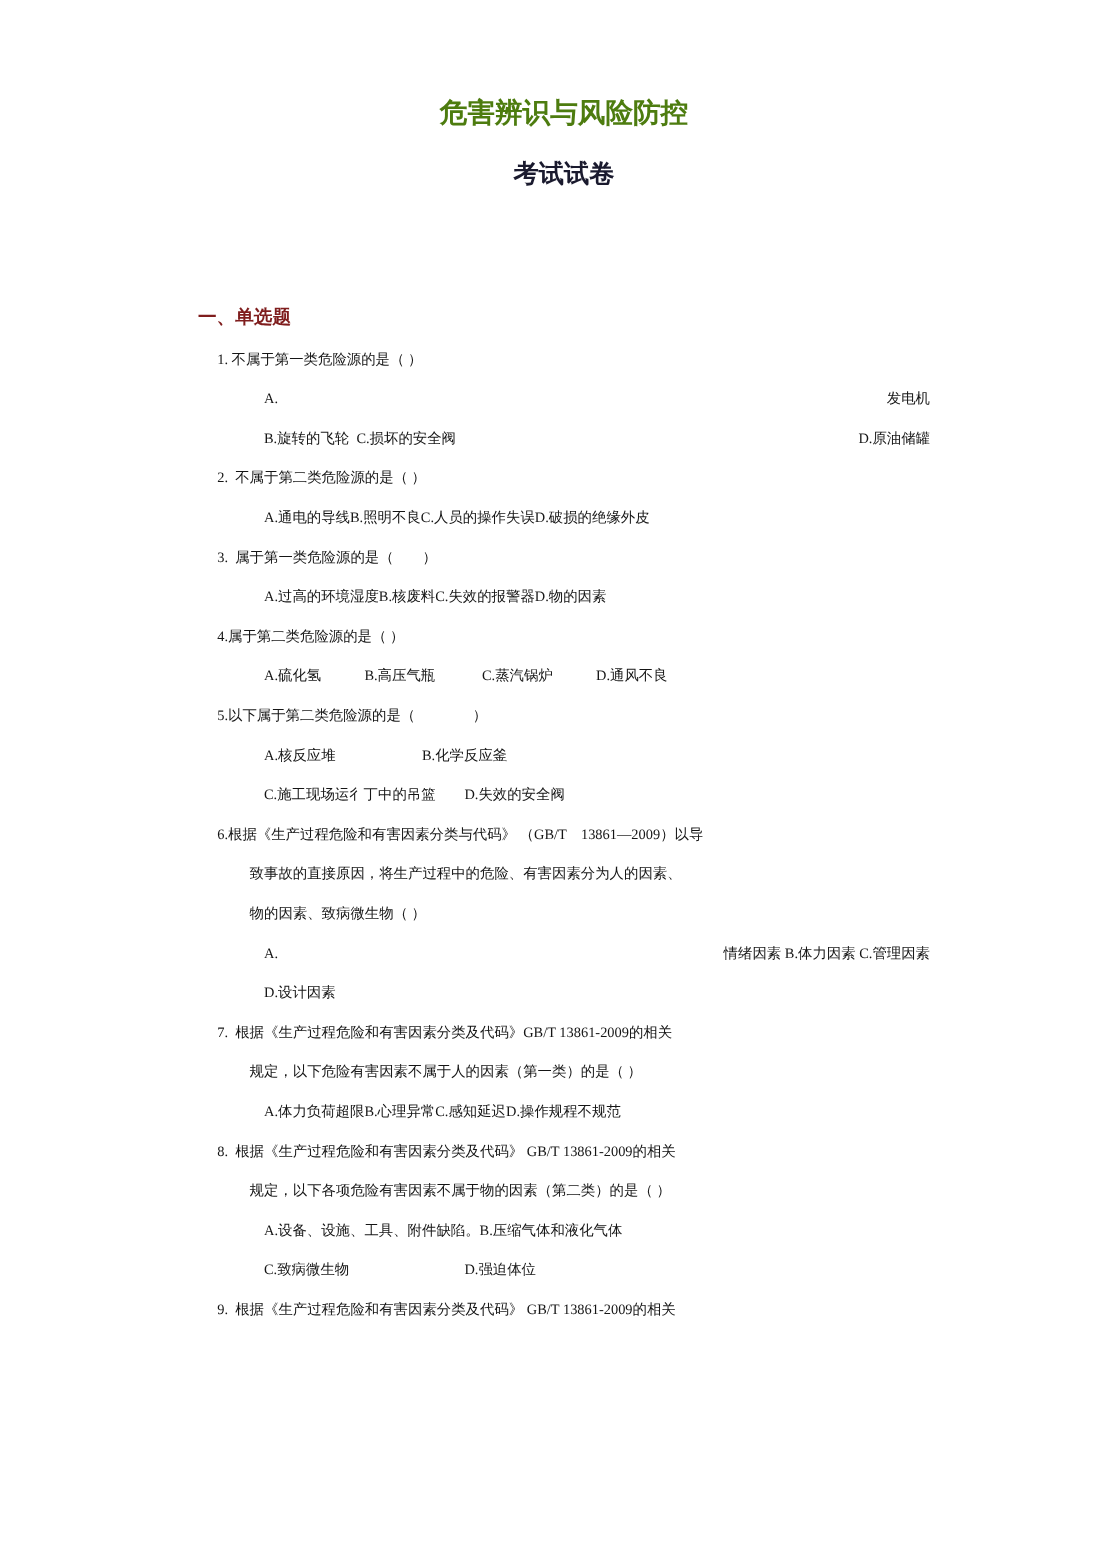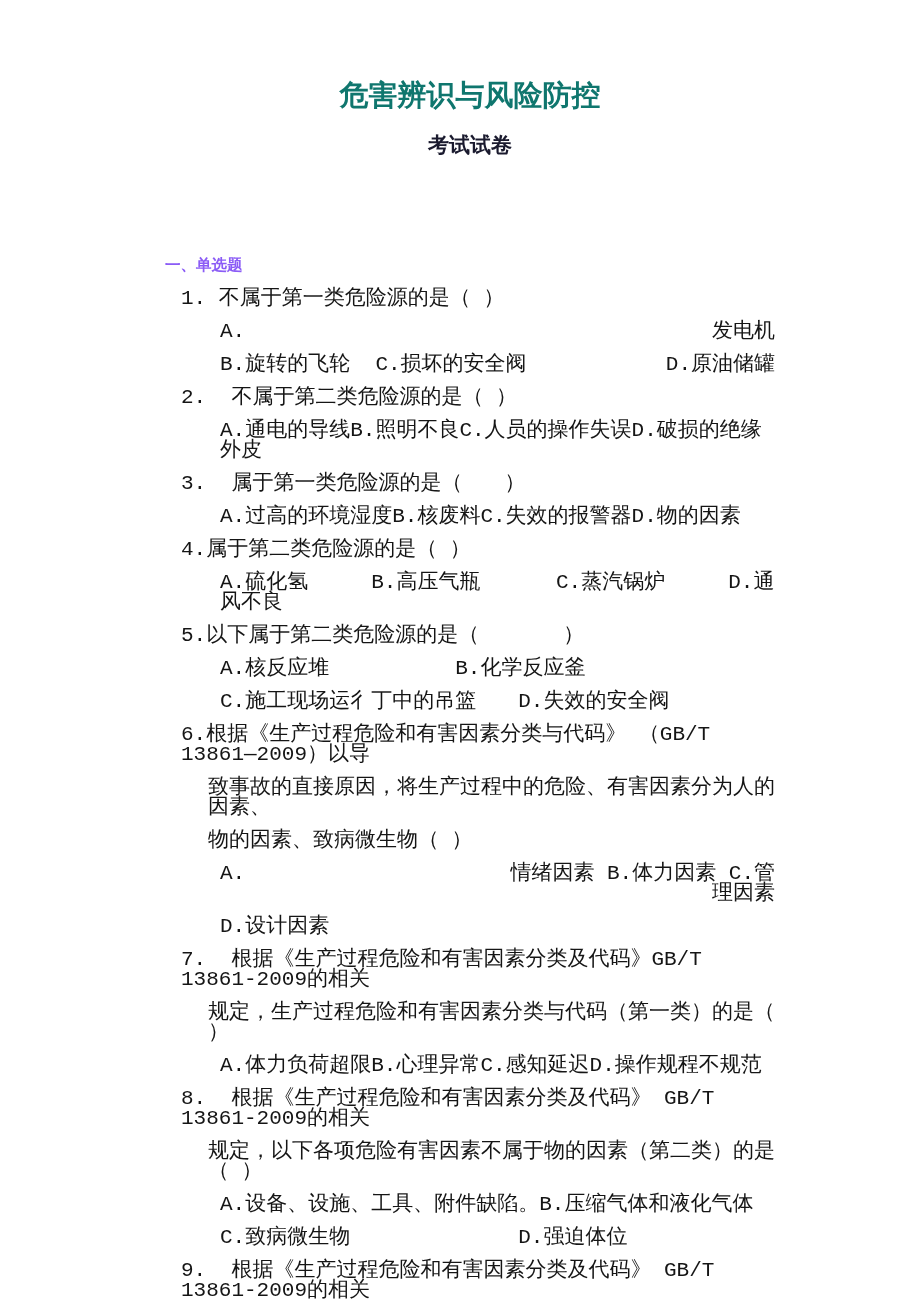--- a/index.html
+++ b/index.html
@@ -11,48 +11,47 @@
     background: #ffffff;
     font-family: "Liberation Serif", "DejaVu Serif", serif;
     color: #151515;
     overflow: hidden;
   }
   .content {
     padding: 78px 145px 0 165px;
   }
   .title {
     text-align: center;
-    font-size: 29px;
+    font-size: 23px;
     font-weight: bold;
-    color: #0f766e;
+    color: #4d7c0f;
     line-height: 34px;
   }
   .subtitle {
     text-align: center;
     font-size: 21px;
     font-weight: bold;
     color: #1a1a2e;
     line-height: 30px;
     margin-top: 18px;
     margin-bottom: 95px;
   }
   .section {
     font-size: 15.5px;
     font-weight: bold;
-    color: #8b5cf6;
+    color: #7f1d1d;
     line-height: 20px;
     margin-bottom: 14px;
   }
   .q { margin-bottom: 7px; }
   .line {
-    font-size: 21px;
+    font-size: 12px;
     line-height: 20px;
     margin-bottom: 13px;
     white-space: pre-wrap;
-    font-family: Liberation Mono, monospace;
   }
   .stem { margin-left: 16px; }
   .cont { margin-left: 43px; }
   .opt  { margin-left: 55px; }
   .split { display: flex; }
   .rcol { margin-left: auto; text-align: right; }
   .r130 { flex: 0 0 130px; }
   .r270 { flex: 0 0 270px; }
 </style>
 </head>
@@ -105,21 +104,21 @@
       <div class="line cont">物的因素、致病微生物（ ）</div>
       <div class="line opt split">
         <span>A.</span>
         <span class="rcol r270">情绪因素 B.体力因素 C.管理因素</span>
       </div>
       <div class="line opt">D.设计因素</div>
     </div>
 
     <div class="q">
       <div class="line stem">7.  根据《生产过程危险和有害因素分类及代码》GB/T 13861-2009的相关</div>
-      <div class="line cont">规定，生产过程危险和有害因素分类与代码（第一类）的是（ ）</div>
+      <div class="line cont">规定，以下危险有害因素不属于人的因素（第一类）的是（ ）</div>
       <div class="line opt">A.体力负荷超限B.心理异常C.感知延迟D.操作规程不规范</div>
     </div>
 
     <div class="q">
       <div class="line stem">8.  根据《生产过程危险和有害因素分类及代码》 GB/T 13861-2009的相关</div>
       <div class="line cont">规定，以下各项危险有害因素不属于物的因素（第二类）的是（ ）</div>
       <div class="line opt">A.设备、设施、工具、附件缺陷。B.压缩气体和液化气体</div>
       <div class="line opt">C.致病微生物　　　　　　　　D.强迫体位</div>
     </div>
 

